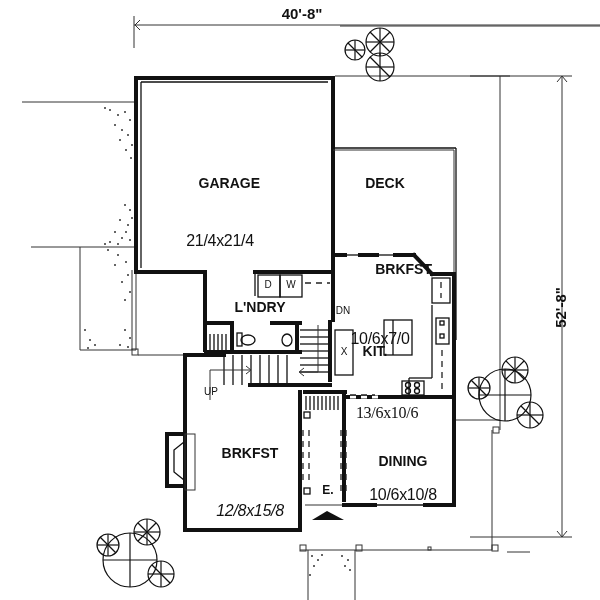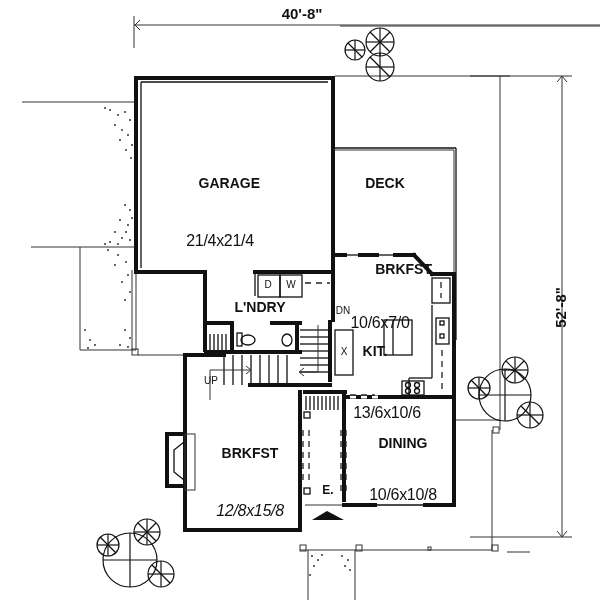--- a/index.html
+++ b/index.html
@@ -309,33 +309,33 @@
 
 <div class="label dimension" style="left:262px; top:6px; width:80px;">40'-8"</div>
 <div class="label dimension" style="left:530px; top:300px; width:60px; transform: rotate(-90deg);">52'-8"</div>
 
 <div class="label room-name" style="left:180px; top:176px; width:80px;text-align:right;">GARAGE</div>
 <div class="label room-dim" style="left:180px; top:192px; width:80px;">21/4x21/4</div>
 
 <div class="label room-name" style="left:355px; top:176px; width:60px;">DECK</div>
 
 <div class="label room-name" style="left:362px; top:262px; width:70px;text-align:right;">BRKFST</div>
-<div class="label room-dim" style="left:345px; top:274px; width:70px;">10/6x7/0</div>
+<div class="label room-dim" style="left:345px; top:290px; width:70px;">10/6x7/0</div>
 
 <div class="label room-name" style="left:225px; top:300px; width:70px;">L'NDRY</div>
 <div class="label small" style="left:262px; top:280px; width:12px;">D</div>
 <div class="label small" style="left:285px; top:280px; width:12px;">W</div>
 
 <div class="label small" style="left:300px; top:306px; width:22px;margin-left:32px;">DN</div>
-<div class="label small" style="left:200px; top:376px; width:22px;">UP</div>
+<div class="label small" style="left:200px; top:387px; width:22px;">UP</div>
 <div class="label small" style="left:337px; top:347px; width:14px;">X</div>
 
 <div class="label room-name" style="left:350px; top:344px; width:50px;text-align:center;">KIT.</div>
-<div class="label room-dim" style="left:352px; top:364px; width:70px;">13/6x10/6</div>
+<div class="label room-dim" style="left:352px; top:364px; width:70px;font-family:Liberation Serif, serif;">13/6x10/6</div>
 
 <div class="label room-name" style="left:215px; top:446px; width:70px;">BRKFST</div>
 <div class="label room-dim" style="left:215px; top:462px; width:70px;font-style:italic;">12/8x15/8</div>
 
-<div class="label room-name" style="left:368px; top:436px; width:70px;">DINING</div>
+<div class="label room-name" style="left:368px; top:454px; width:70px;">DINING</div>
 <div class="label room-dim" style="left:368px; top:446px; width:70px;">10/6x10/8</div>
 
 <div class="label room-name" style="left:316px; top:484px; width:24px; font-size:12px;">E.</div>
 </div>
 
 </body></html>

